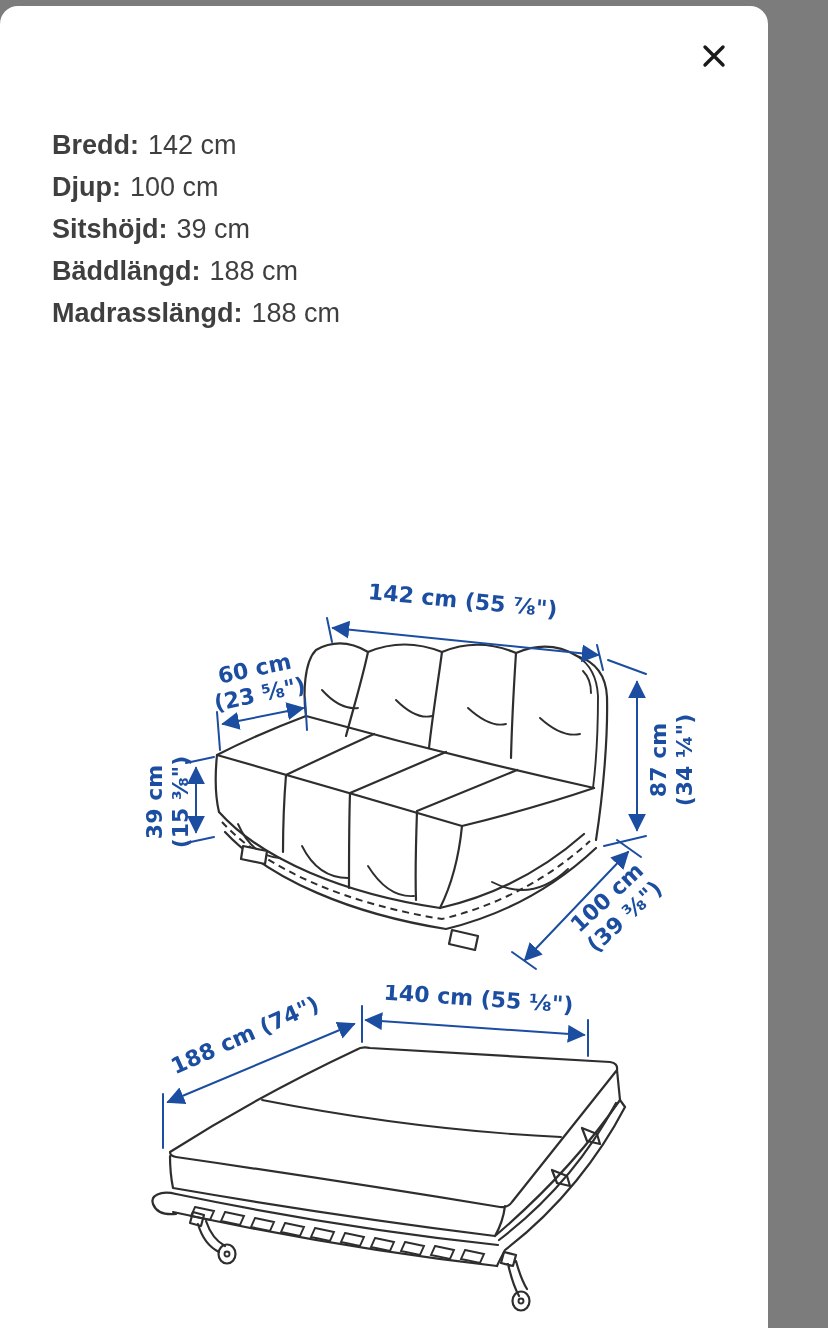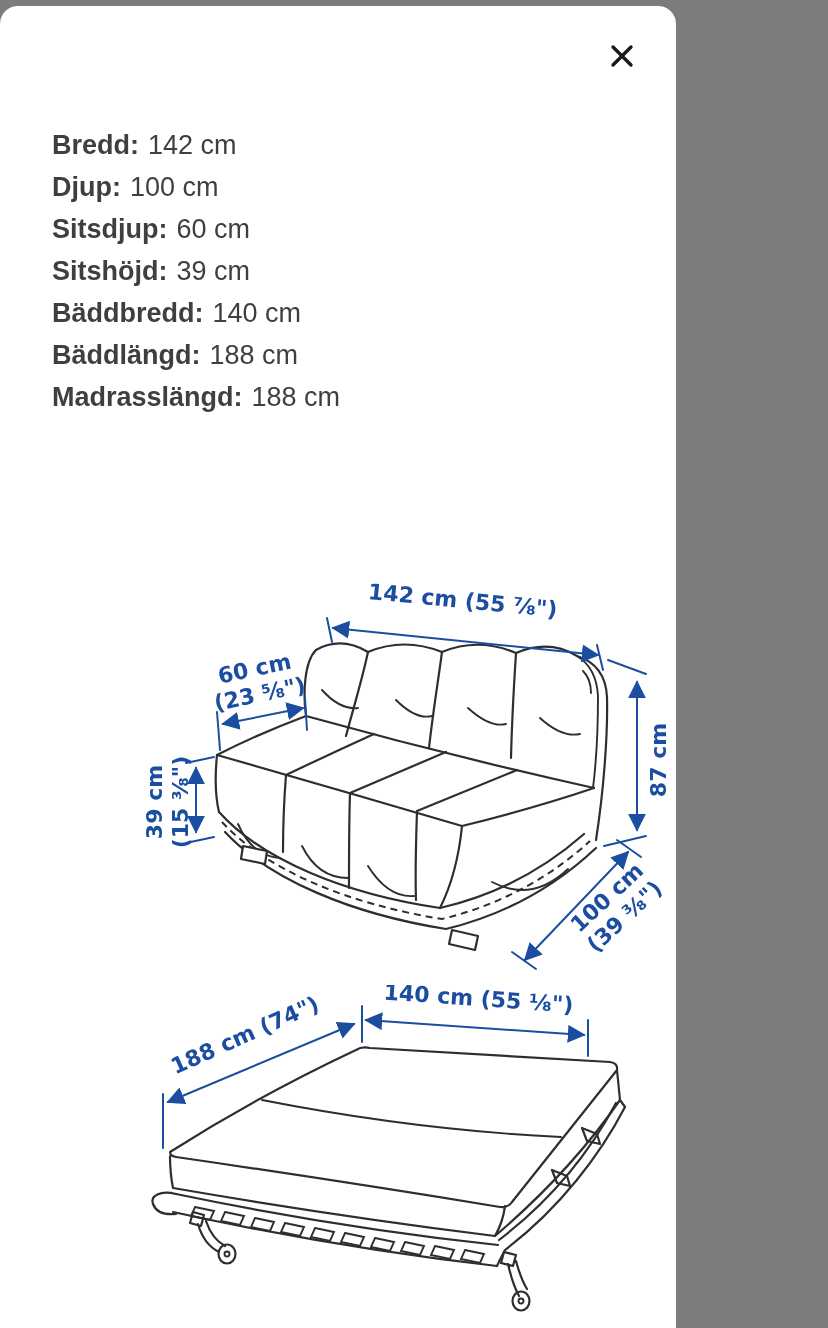--- a/index.html
+++ b/index.html
@@ -2,21 +2,21 @@
 <html><head>
 <meta charset="utf-8">
 <style>
   html,body{margin:0;padding:0;}
   body{
     width:828px;height:1328px;position:relative;overflow:hidden;
     background:#7c7c7c;
     font-family:"Liberation Sans",sans-serif;
   }
   .sheet{
-    position:absolute;top:6px;left:0;width:676px;height:1322px;
+    position:absolute;top:6px;left:0;width:768px;height:1322px;
     background:#ffffff;border-radius:18px 18px 0 0;overflow:hidden;
   }
   .close-btn{
     position:absolute;top:28px;right:32px;width:44px;height:44px;
     background:transparent;border:none;padding:6px;cursor:pointer;
   }
   .close-btn svg{display:block;}
   .spec-list{
     position:absolute;left:52px;top:118px;
   }
@@ -45,23 +45,21 @@
 
   <button class="close-btn" aria-label="Close">
     <svg width="32" height="32" viewBox="0 0 32 32">
       <path d="M7,7 L25,25 M25,7 L7,25" stroke="#1a1a1a" stroke-width="3.4" stroke-linecap="round" fill="none"></path>
     </svg>
   </button>
 
   <div class="spec-list">
     <div class="spec-row"><span class="spec-label">Bredd:</span><span class="spec-value">142 cm</span></div>
     <div class="spec-row"><span class="spec-label">Djup:</span><span class="spec-value">100 cm</span></div>
-    <div class="spec-row"><span class="spec-label">Sitsdjup:</span><span class="spec-value">60 cm</span></div>
     <div class="spec-row"><span class="spec-label">Sitshöjd:</span><span class="spec-value">39 cm</span></div>
-    <div class="spec-row"><span class="spec-label">Bäddbredd:</span><span class="spec-value">140 cm</span></div>
     <div class="spec-row"><span class="spec-label">Bäddlängd:</span><span class="spec-value">188 cm</span></div>
     <div class="spec-row"><span class="spec-label">Madrasslängd:</span><span class="spec-value">188 cm</span></div>
   </div>
 
   <svg id="sofa-svg" class="diagram" width="828" height="405" viewBox="0 575 828 405">
     <defs>
       <marker id="arr1" viewBox="0 0 10 10" refX="9" refY="5" markerWidth="9" markerHeight="9" orient="auto-start-reverse">
         <path d="M0,0 L10,5 L0,10 z" fill="#1b4da1"></path>
       </marker>
     </defs>

